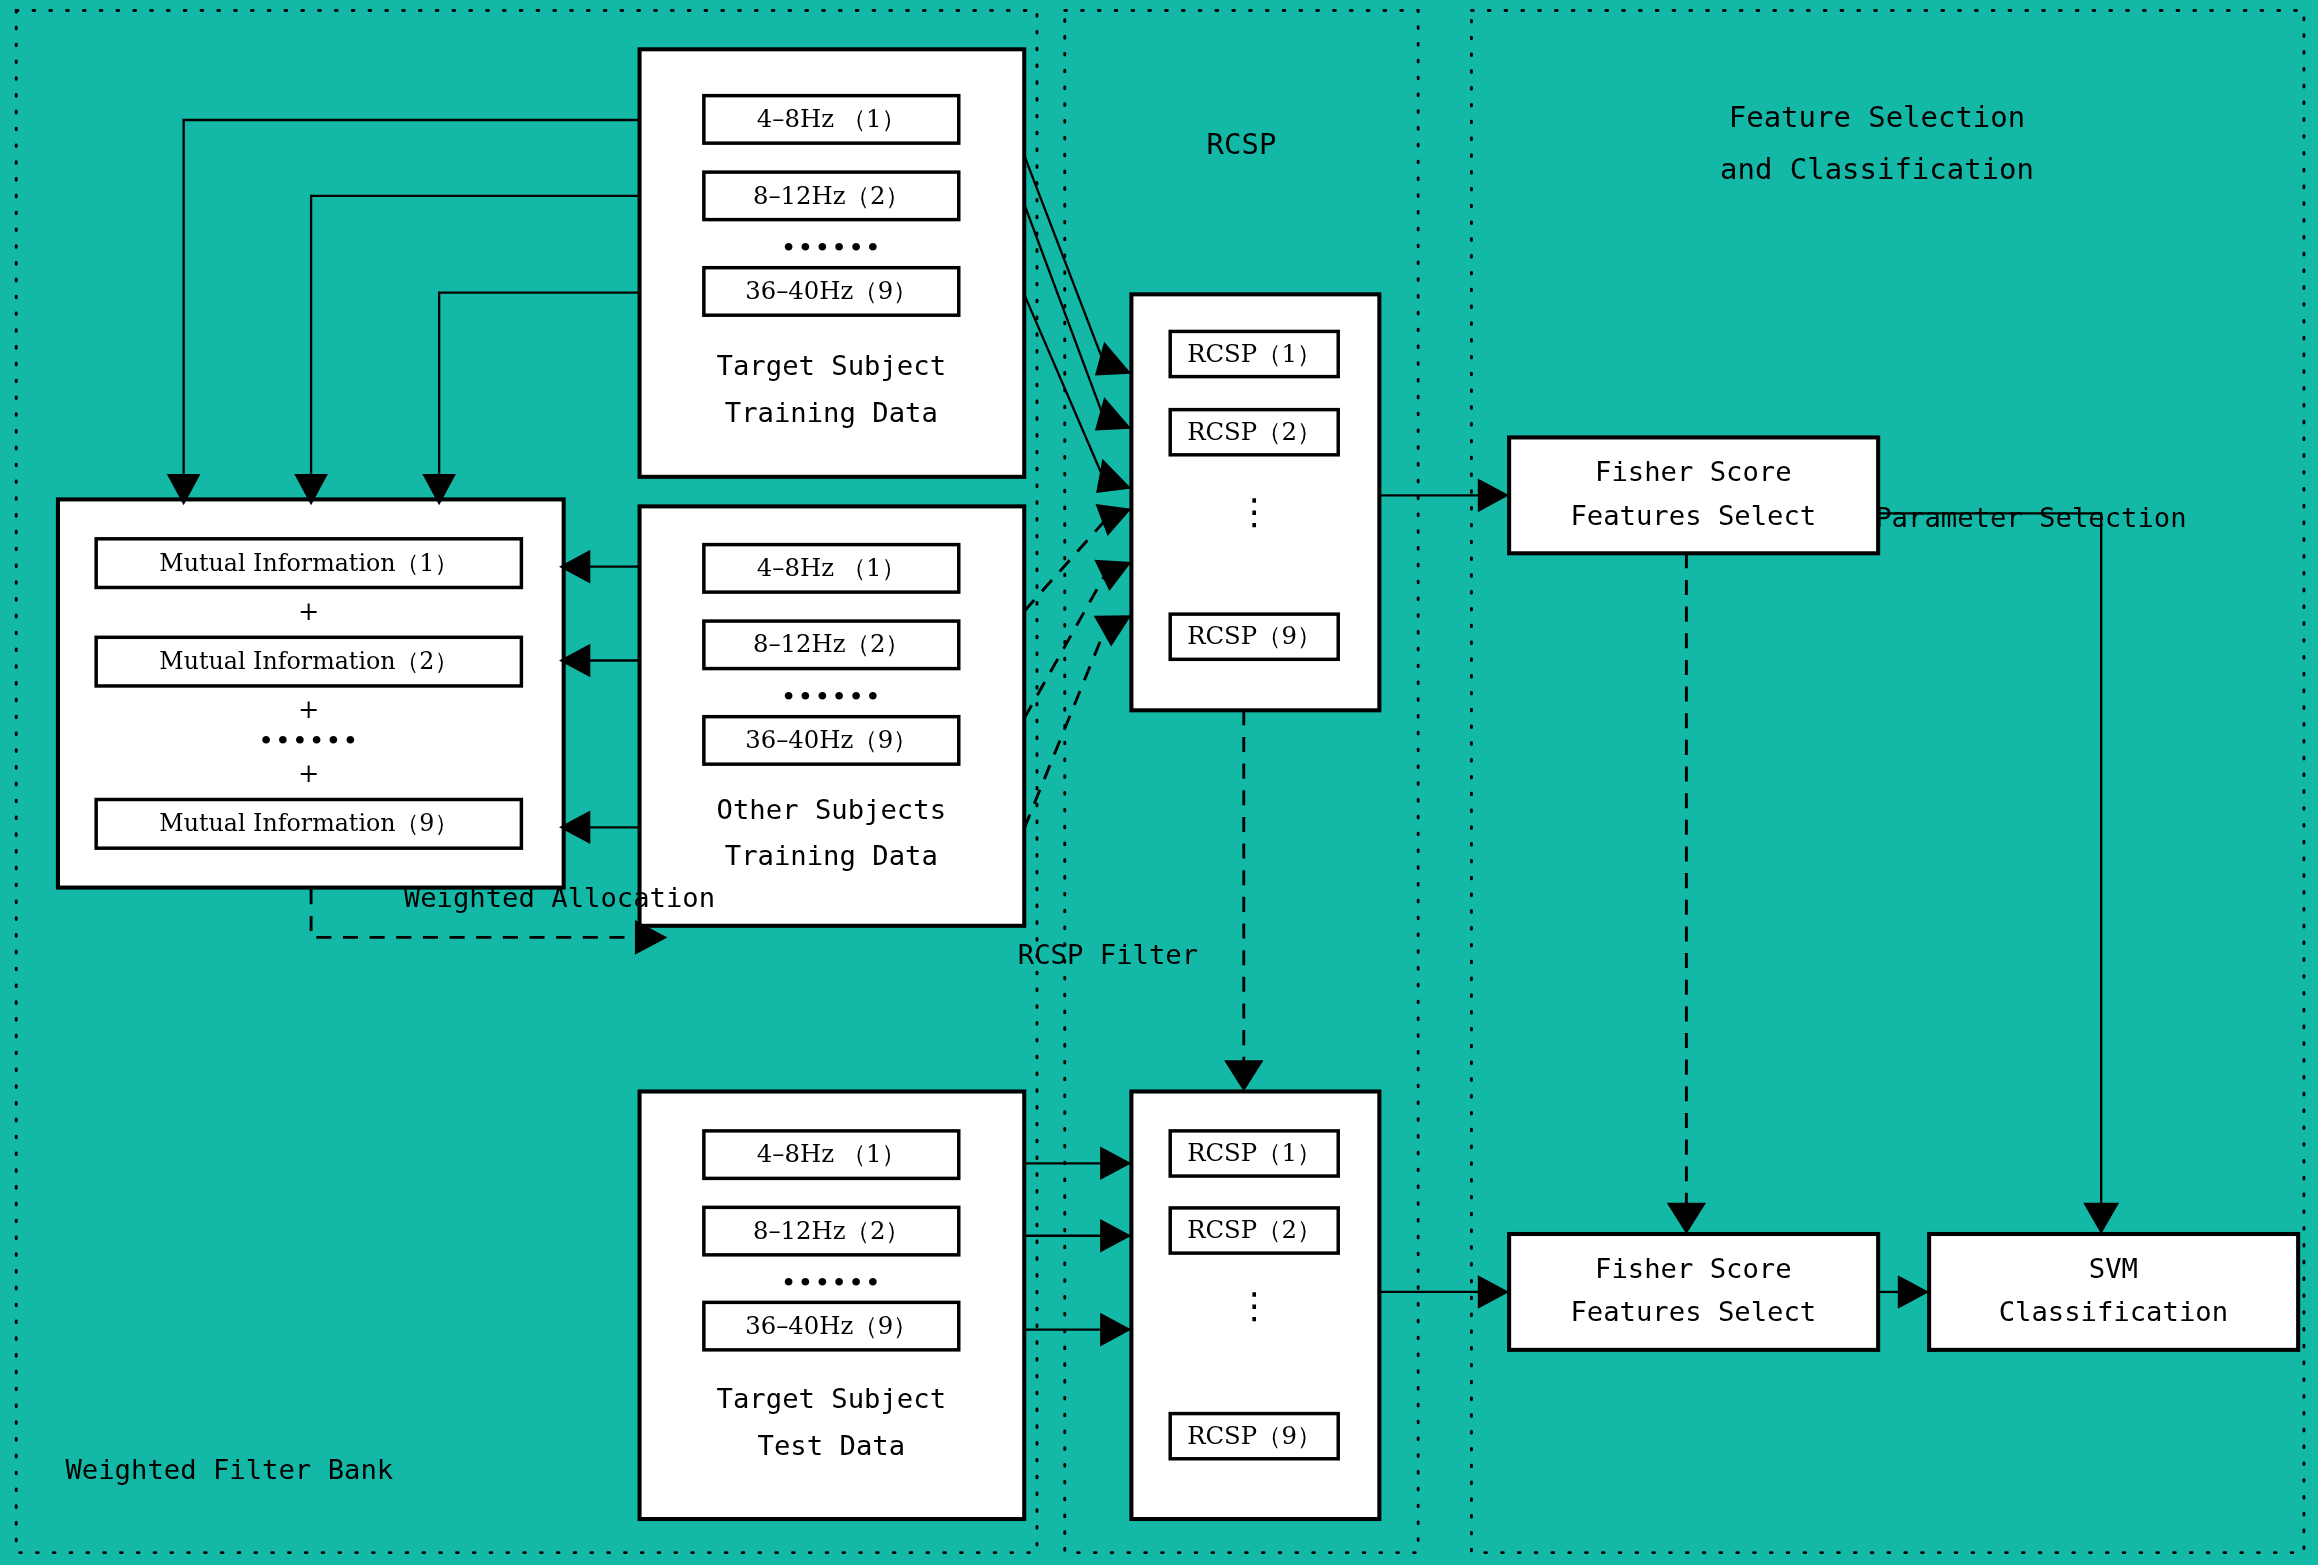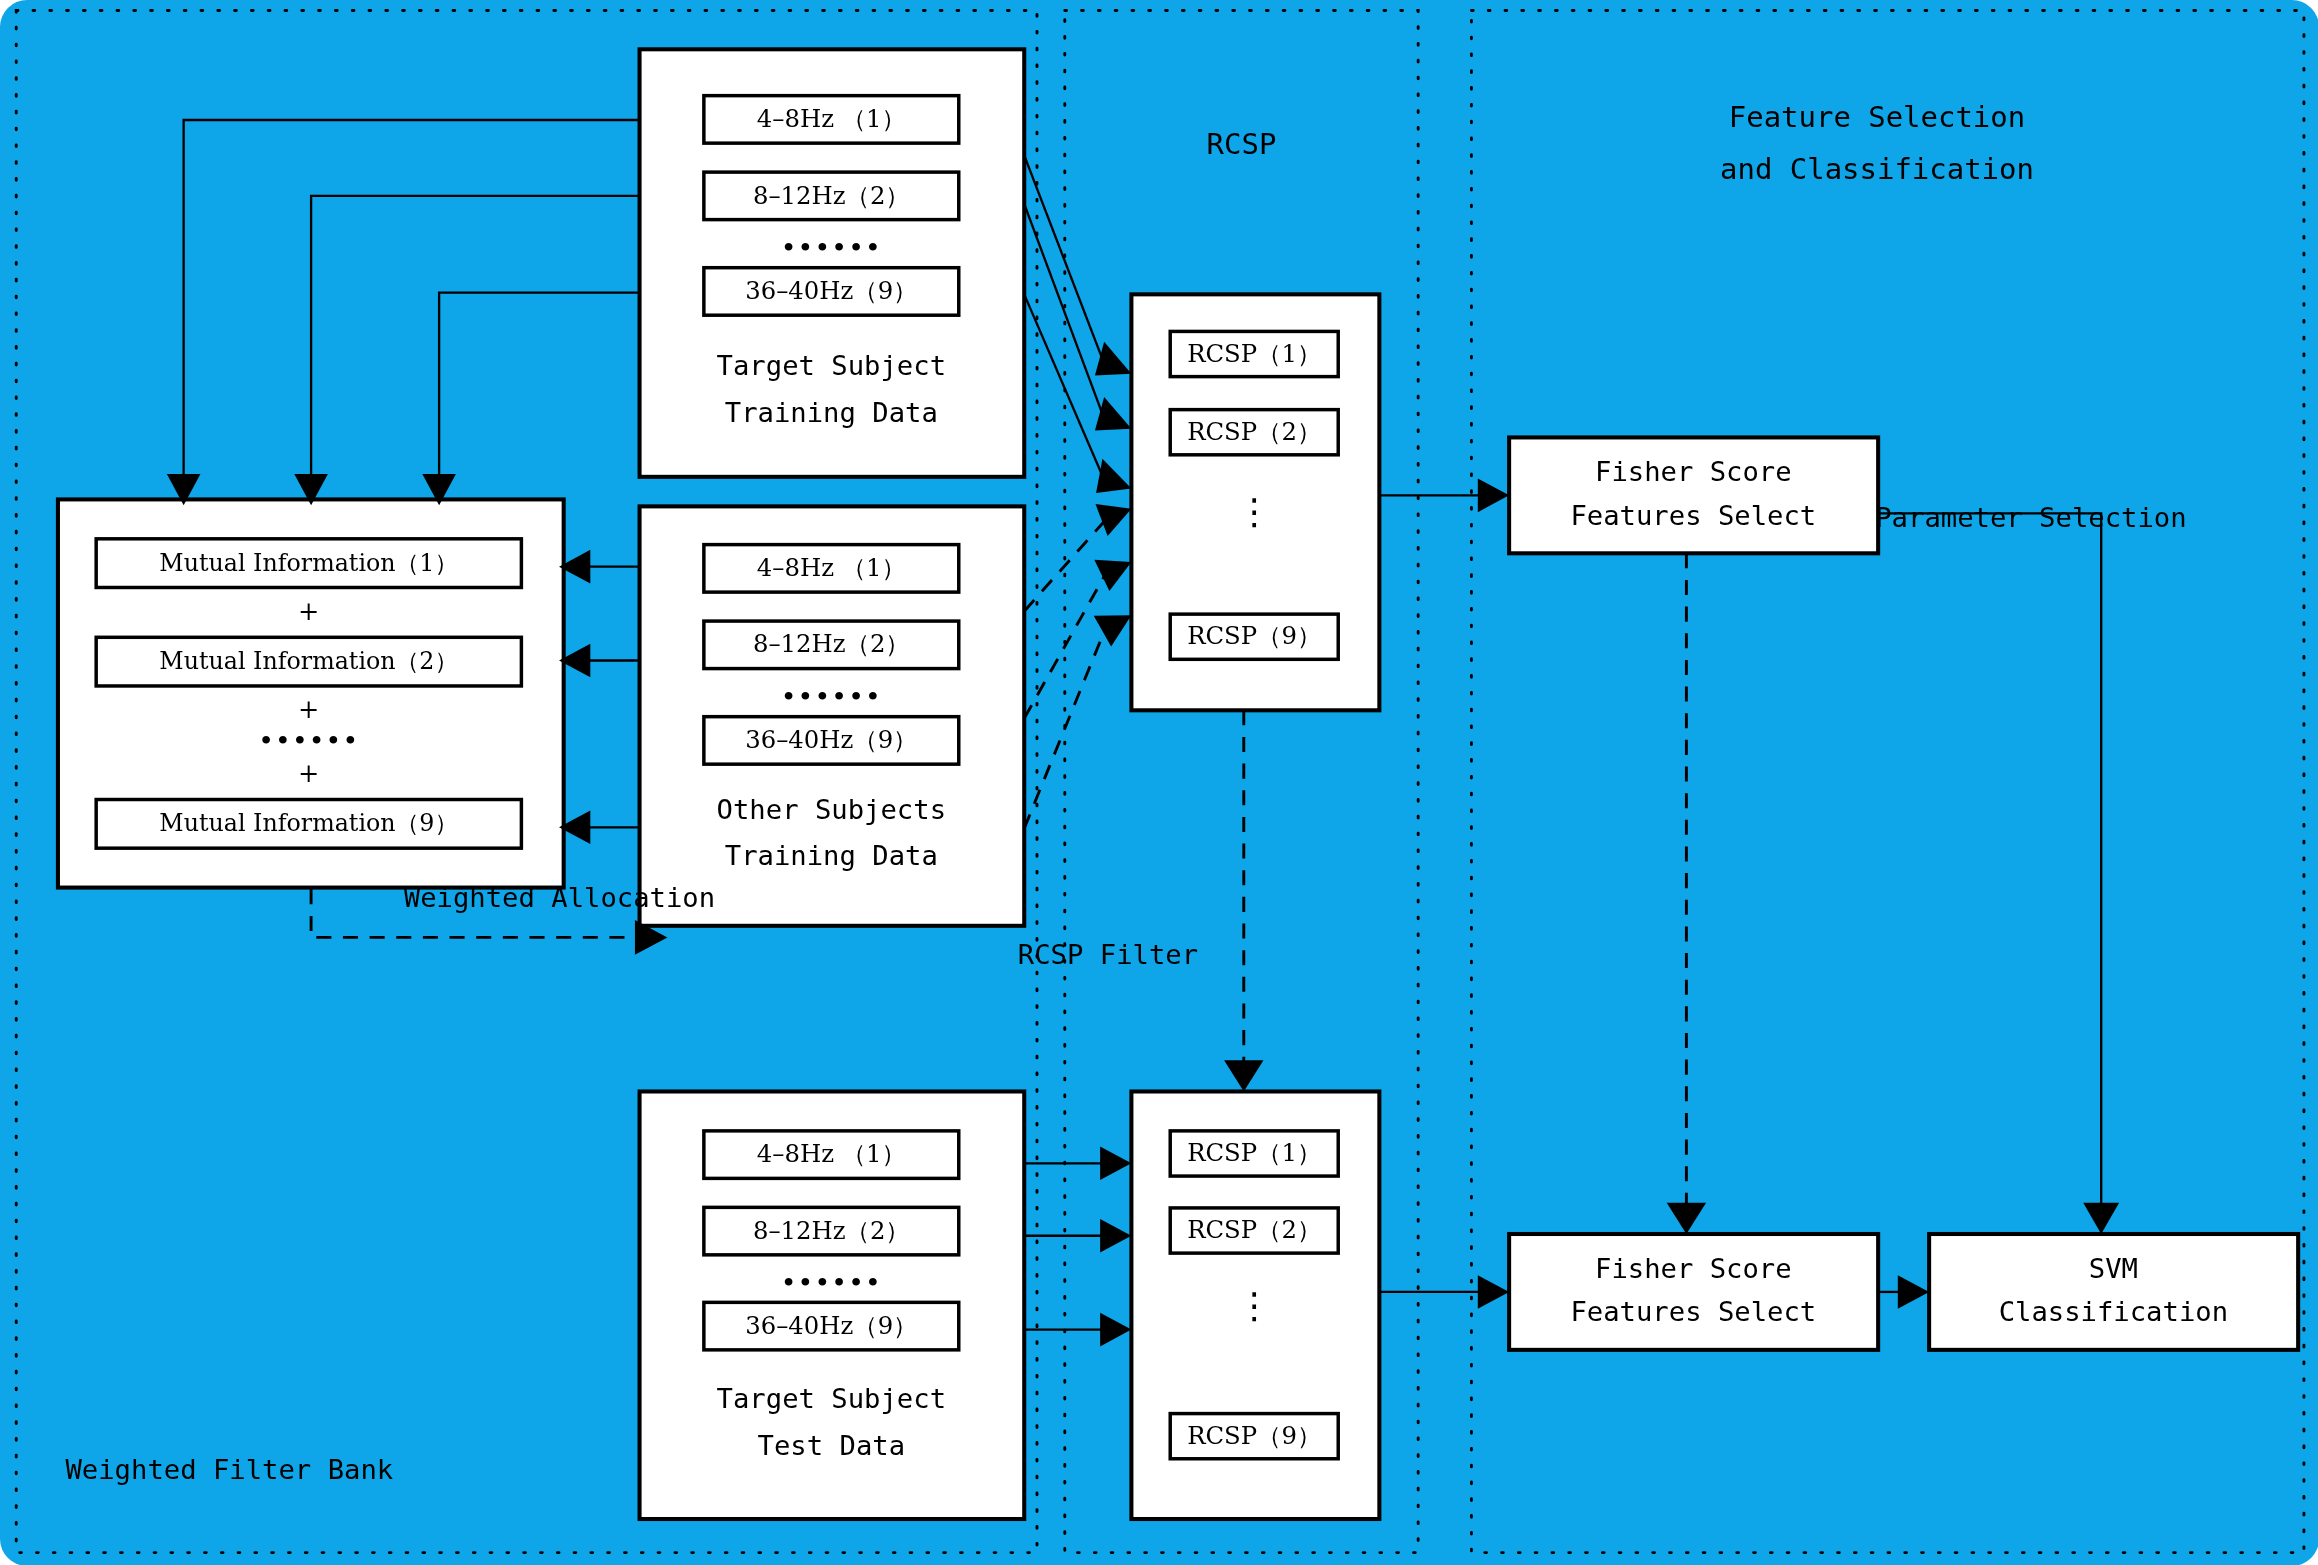--- a/index.html
+++ b/index.html
@@ -4,24 +4,23 @@
 <style>
   html, body {
     margin: 0;
     padding: 0;
     background: #ffffff;
   }
   #stage {
     position: relative;
     width: 2319px;
     height: 1566px;
-    background: #0ea5e9;
+    background: #14b8a6;
     font-family: "DejaVu Serif", serif;
     overflow: hidden;
-    border-radius: 27px;
   }
   svg#diagram {
     position: absolute;
     left: 0;
     top: 0;
     width: 2319px;
     height: 1566px;
   }
   .panel-dotted {
     fill: none;

